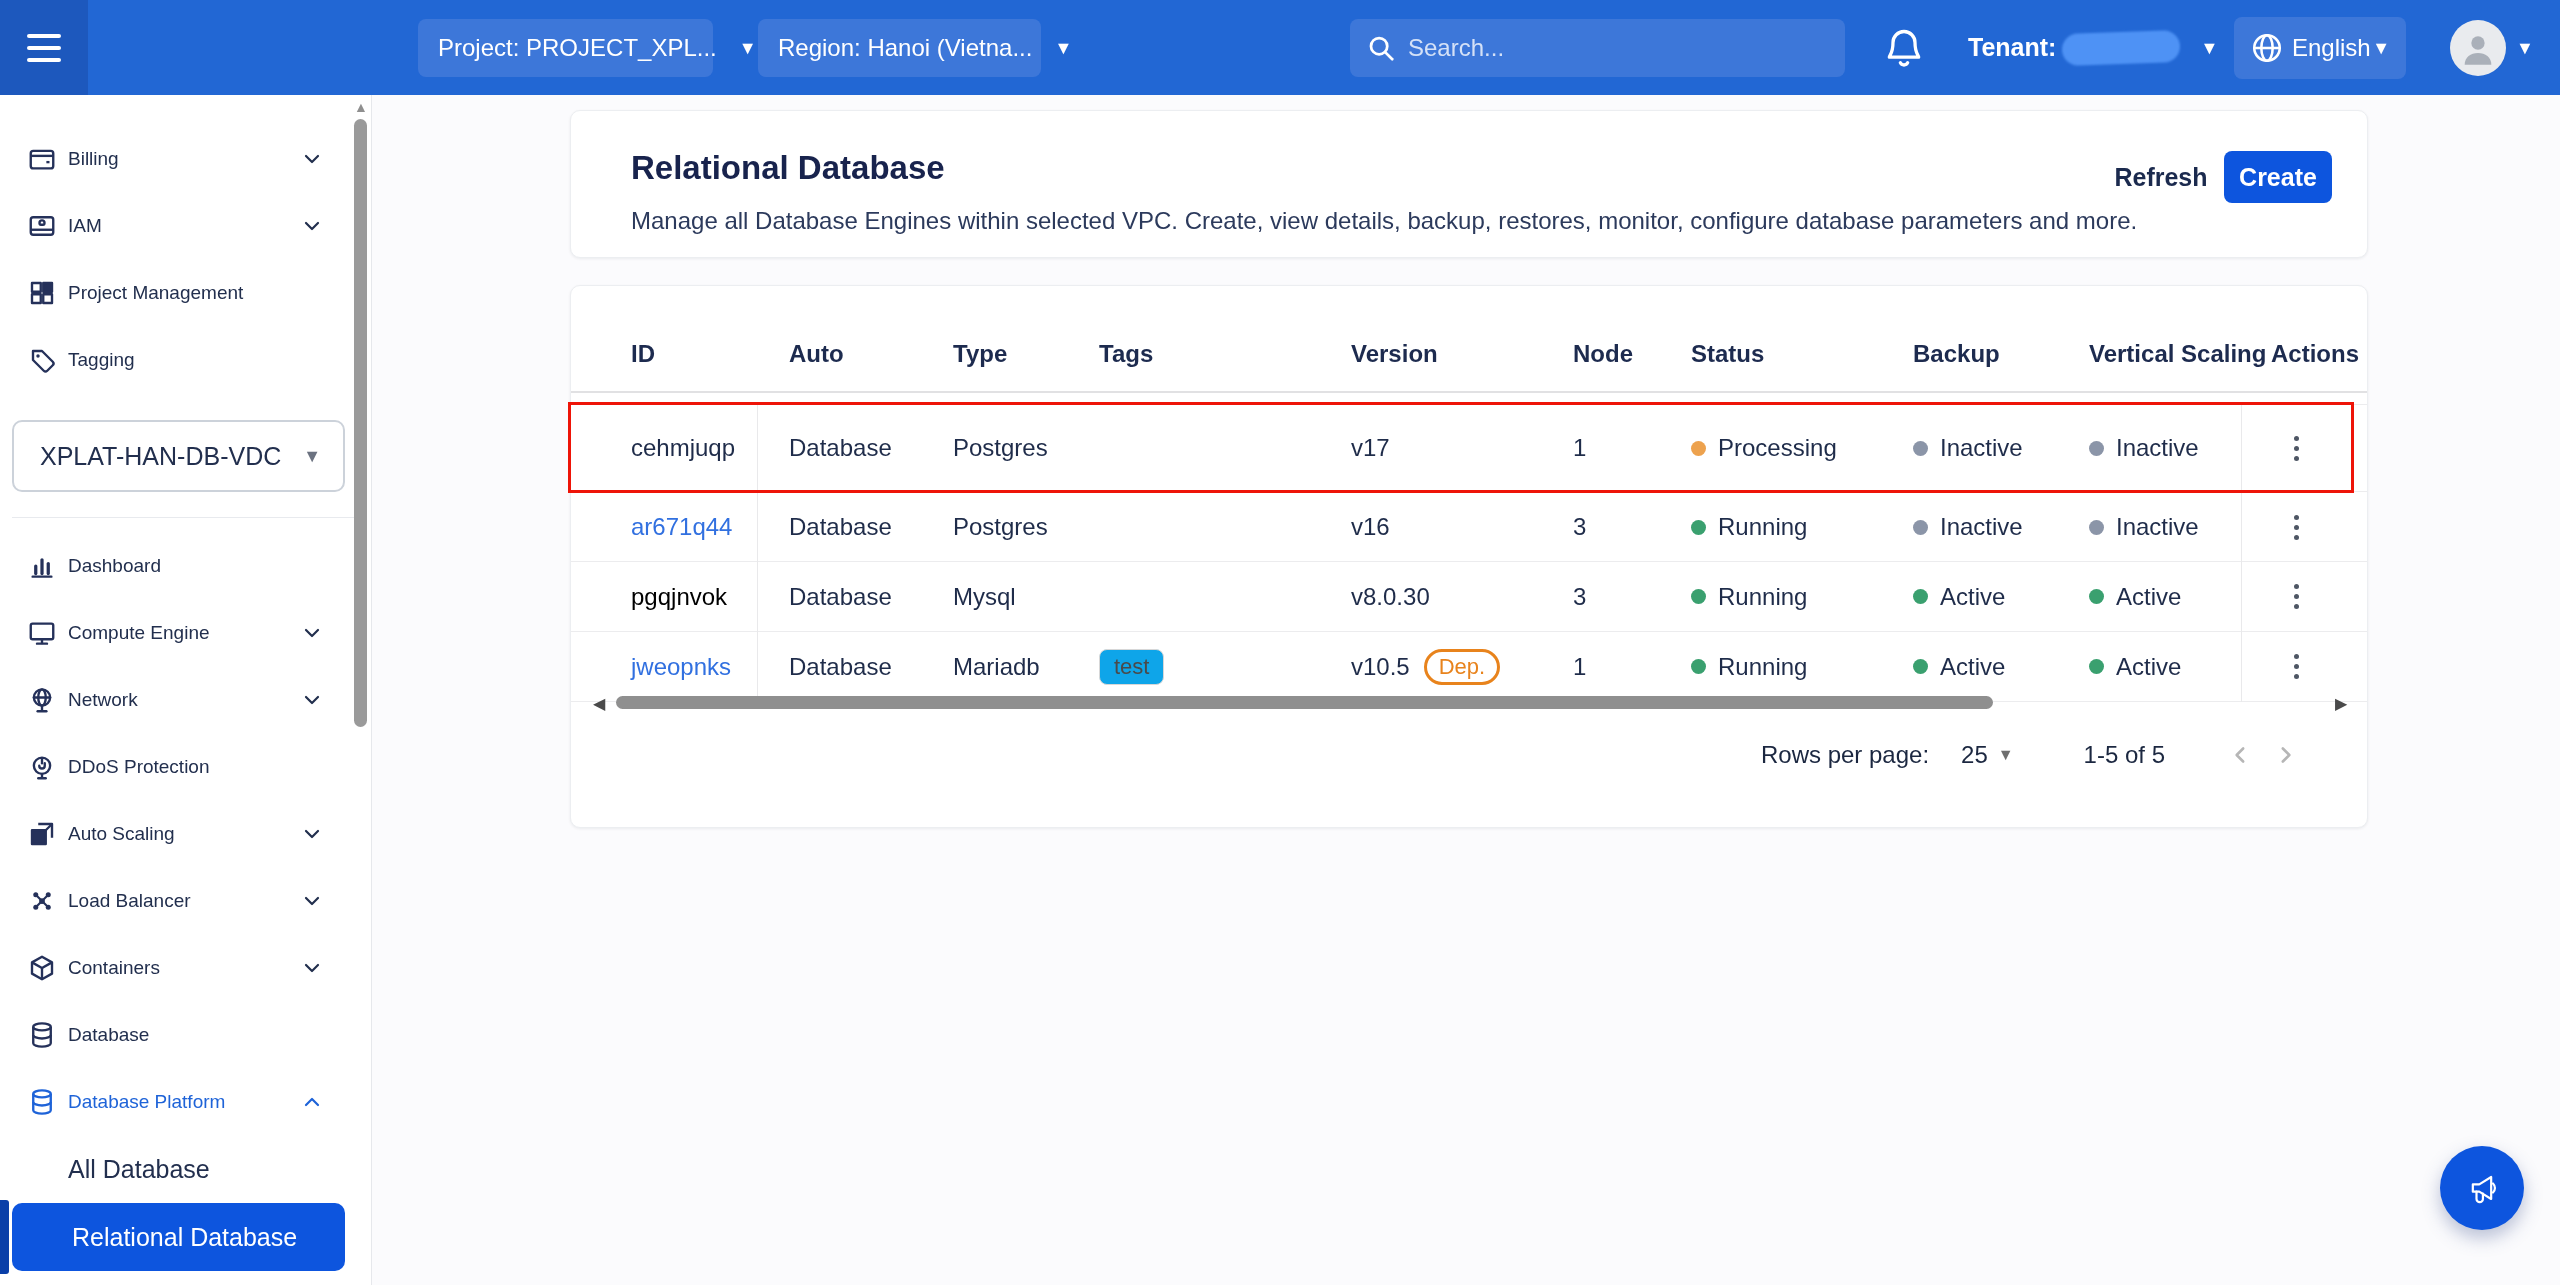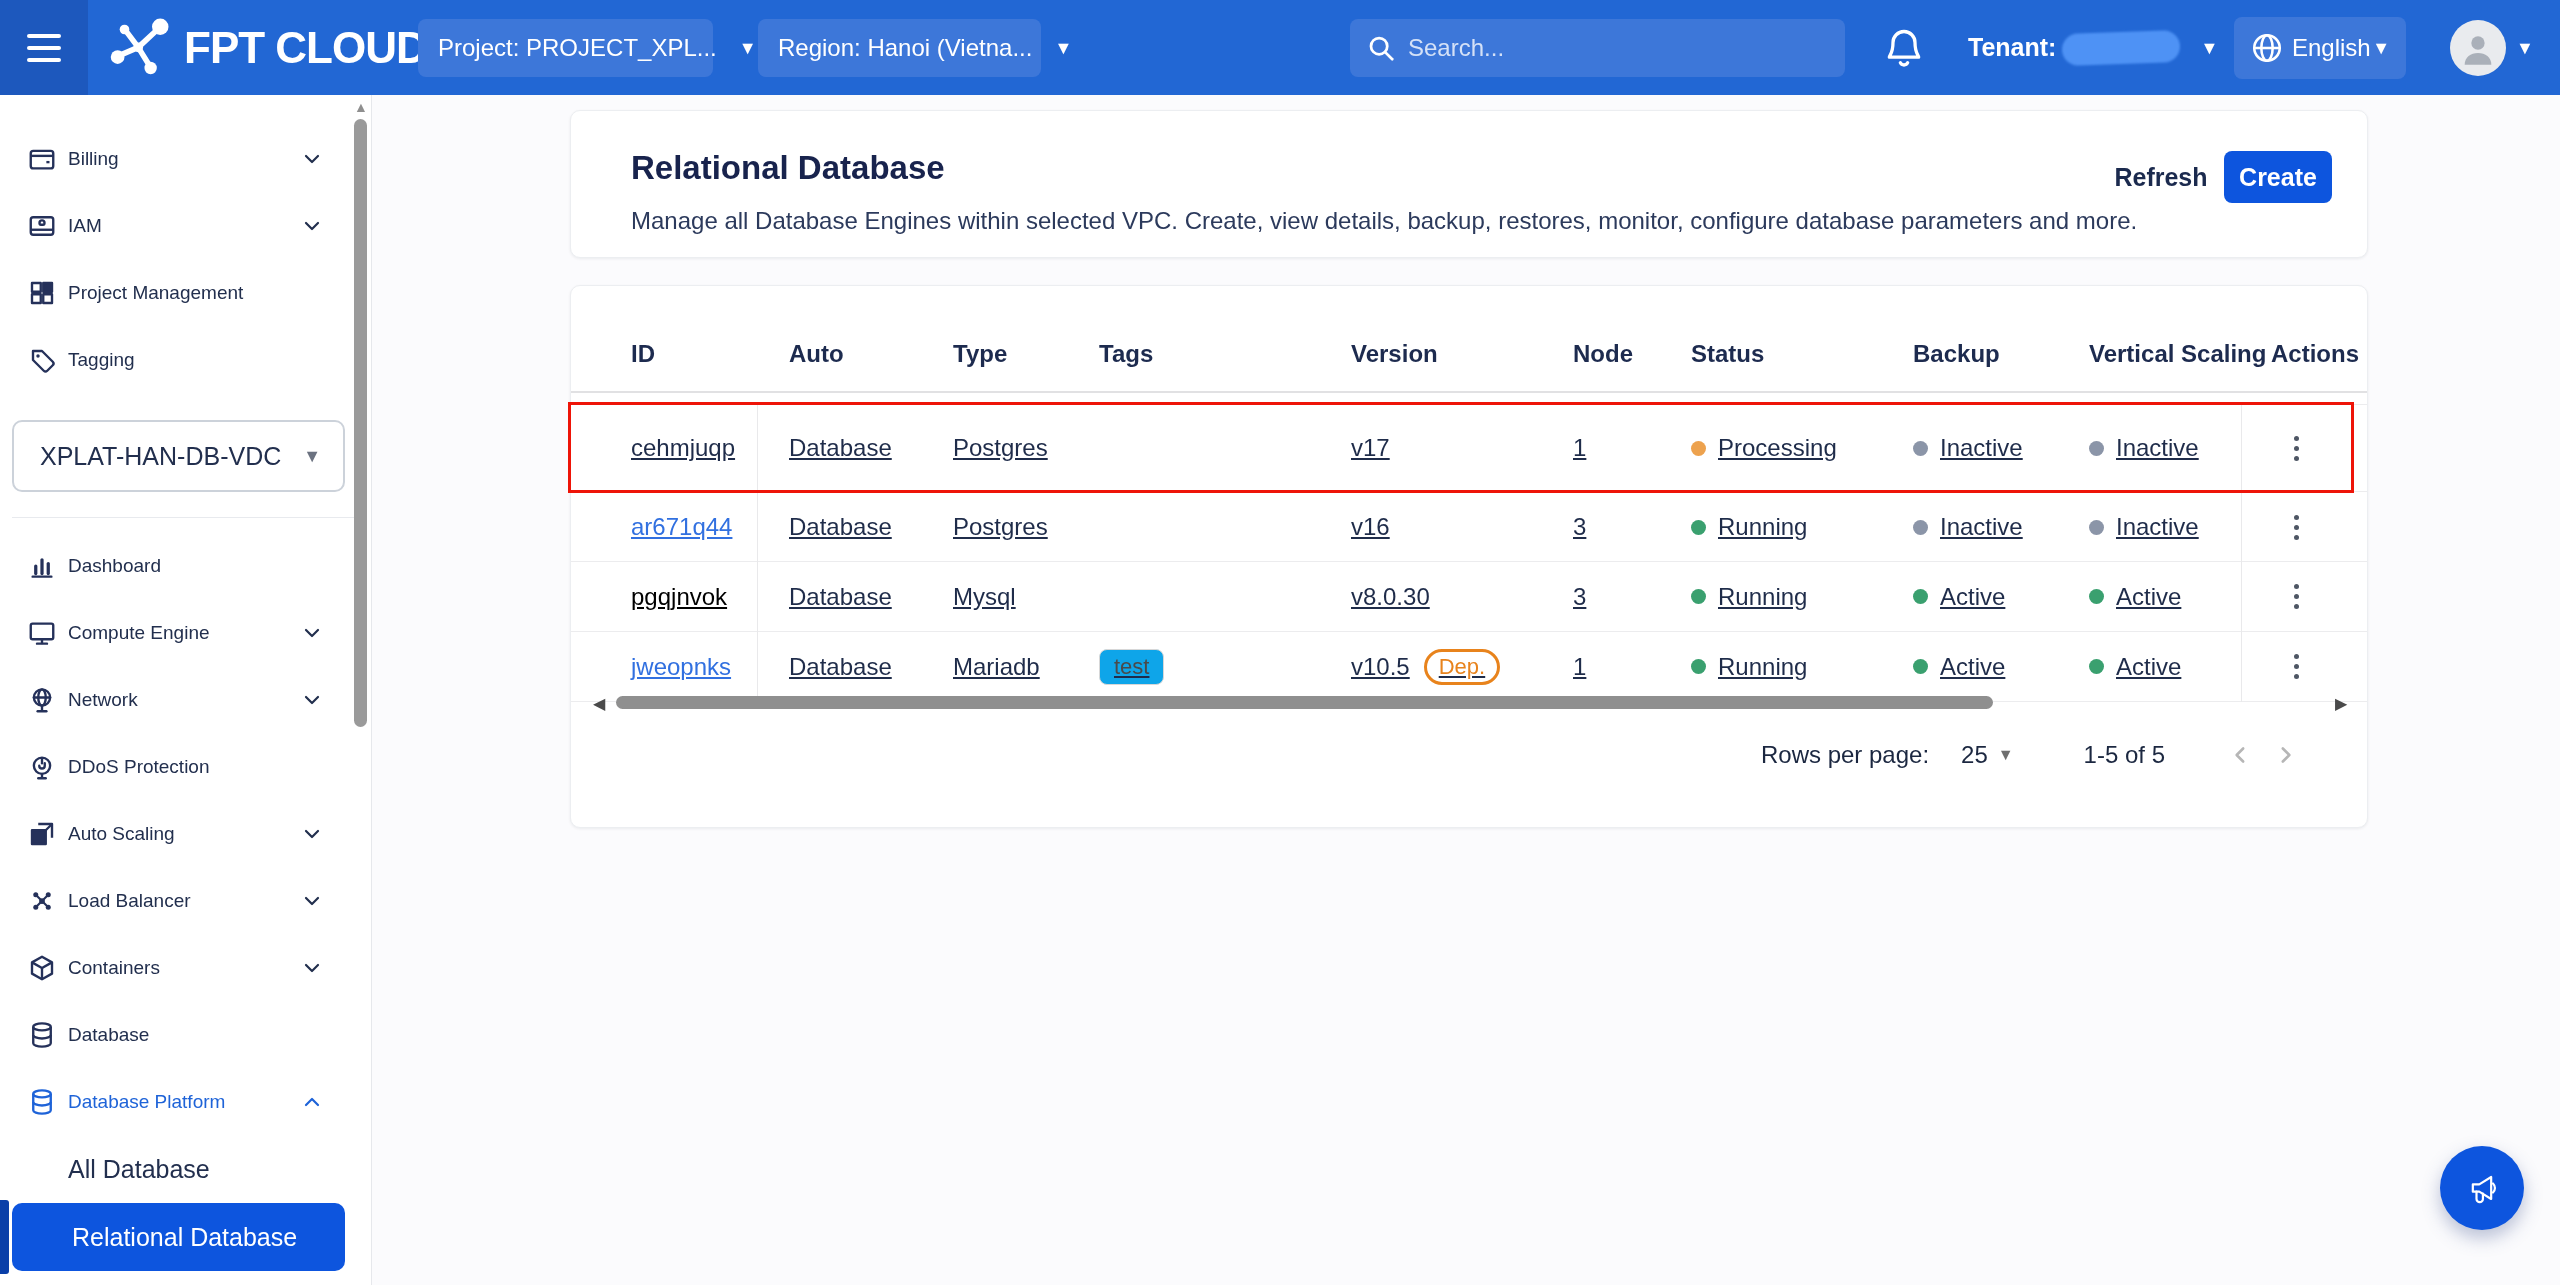--- a/index.html
+++ b/index.html
@@ -58,21 +58,21 @@
   .card-title-area { left:570px; top:110px; width:1798px; height:148px; }
   .page-title { position:absolute; left:60px; top:38px; font-size:33px; font-weight:bold; color:#18234d; }
   .page-subtitle { position:absolute; left:60px; top:96px; font-size:24px; color:#2c3a5c; white-space:nowrap; }
   .refresh-btn { position:absolute; left:1535px; top:40px; width:110px; height:52px; background:transparent; border:none; font-family:"Liberation Sans",sans-serif; font-size:25px; font-weight:bold; color:#1b2a4e; cursor:pointer; }
   .create-btn { position:absolute; left:1653px; top:40px; width:108px; height:52px; background:#0d55de; border:none; border-radius:8px; font-family:"Liberation Sans",sans-serif; font-size:25px; font-weight:bold; color:#fff; cursor:pointer; }
   .card-table { left:570px; top:285px; width:1798px; height:543px; }
   .thead { position:absolute; left:0; top:30px; width:100%; height:75px; }
   .thead .th { position:absolute; top:50%; transform:translateY(-50%); font-size:24px; font-weight:bold; color:#1d2b4f; white-space:nowrap; }
   .thead-border { position:absolute; left:0; top:105px; width:100%; height:2px; background:#e1e1e3; }
   .t-row { position:absolute; left:0; width:100%; border-bottom:1px solid #ececee; }
-  .t-row .cell { position:absolute; top:50%; transform:translateY(-50%); font-size:24px; color:#1f2c4a; white-space:nowrap; display:flex; align-items:center;text-decoration:underline; }
+  .t-row .cell { position:absolute; top:50%; transform:translateY(-50%); font-size:24px; color:#1f2c4a; white-space:nowrap; display:flex; align-items:center; }
   .row-1 { top:118px; height:88px; border-top:1px solid #ececee; }
   .row-2 { top:207px; height:69px; }
   .row-3 { top:276px; height:70px; }
   .row-4 { top:346px; height:70px; }
   .c-id{left:60px} .c-name{left:218px} .c-type{left:382px} .c-tags{left:528px}
   .c-version{left:780px} .c-node{left:1002px} .c-status{left:1120px}
   .c-backup{left:1342px} .c-vscale{left:1518px}
   .id-link { cursor:pointer; }
   .vline { position:absolute; top:118px; width:1px; height:298px; background:#e9e9eb; }
   .vline-id { left:186px; } .vline-actions { left:1670px; }
@@ -101,38 +101,20 @@
 <body>
 
 <div class="topbar">
   <div class="hamburger-box">
     <span style="display:flex;flex-direction:column;">
       <span class="bar"></span>
         <span class="bar"></span>
         <span class="bar"></span>
     </span>
   </div>
-  <div class="logo-wrap">
-    <span>
-      <svg width="66" height="66" viewBox="0 0 48 48">
-        <g stroke="#fff" stroke-width="4" fill="#fff" stroke-linecap="round">
-          <line x1="22" y1="25" x2="36" y2="12"></line>
-            <line x1="22" y1="25" x2="8" y2="31"></line>
-          <line x1="22" y1="25" x2="30" y2="38"></line>
-            <line x1="22" y1="25" x2="13" y2="13"></line>
-          <circle cx="38" cy="10" r="6" stroke="none"></circle>
-          <circle cx="7" cy="32" r="5" stroke="none"></circle>
-          <circle cx="31" cy="40" r="4.5" stroke="none"></circle>
-          <circle cx="12" cy="12" r="3.5" stroke="none"></circle>
-          <circle cx="22" cy="25" r="3.5" stroke="none"></circle>
-        </g>
-      </svg>
-    </span>
-    <span class="logo-text">FPT CLOUD</span>
-  </div>
 
   <div class="chip chip-project">
     <span>Project: PROJECT_XPL...</span>
     <span class="caret">▼</span>
   </div>
   <div class="chip chip-region">
     <span>Region: Hanoi (Vietna...</span>
     <span class="caret">▼</span>
   </div>
 

